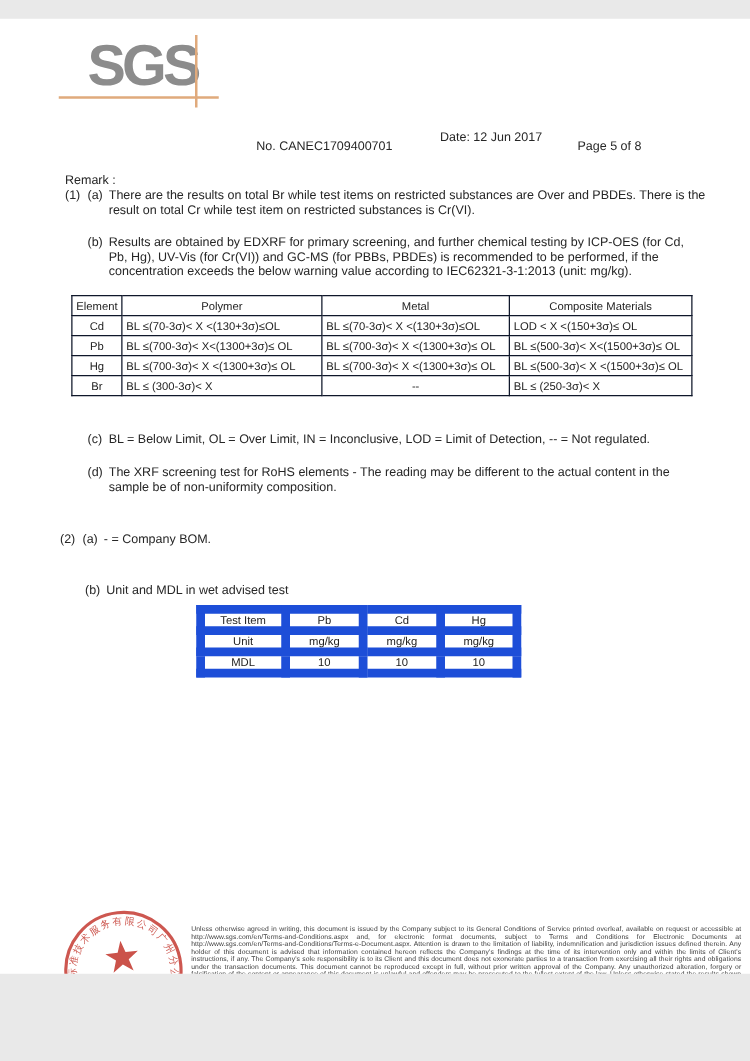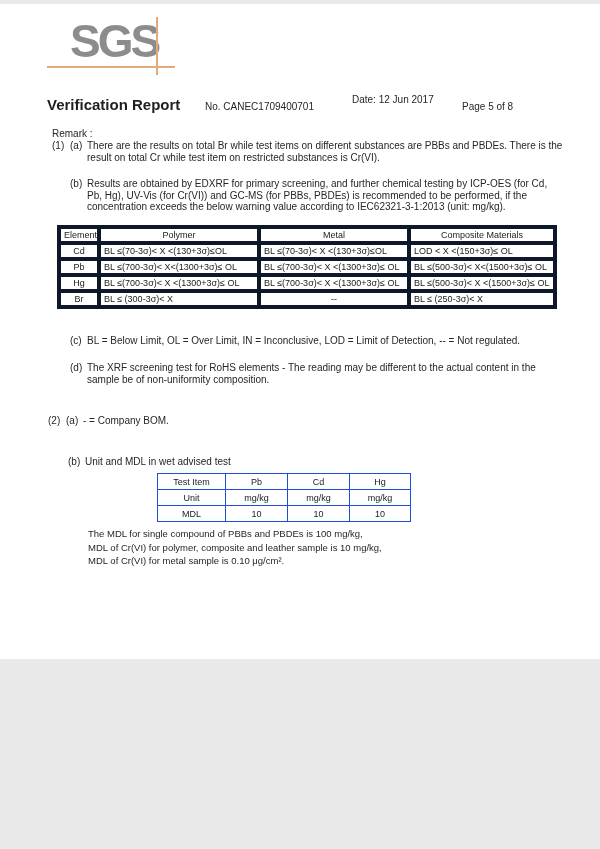--- a/index.html
+++ b/index.html
@@ -1,19 +1,19 @@
 <!DOCTYPE html>
 <html><head>
 <meta charset="utf-8">
 <style>
   * { margin:0; padding:0; box-sizing:border-box; }
   html,body { background:#e9e9e9; }
   body { font-family:"Liberation Sans", sans-serif; color:#2d2d2d; }
   #page {
-    position:relative; width:600px; height:655px; margin:4px auto;
+    position:relative; width:600px; height:764px; margin:15px auto;
     background:#ffffff; overflow:hidden;
   }
 
   
   .logo-text {
     position:absolute; left:70px; top:10px;
     font-size:46px; font-weight:800; letter-spacing:-3px; color:#8c8c8c;
   }
   .logo-hline { position:absolute; left:47px; top:62px; width:128px; height:2px; background:#e0aa7c; }
   .logo-vline { position:absolute; left:156px; top:13px; width:2px; height:58px; background:#e0aa7c; }
@@ -38,35 +38,35 @@
   .row-2a { left:48px; top:411px; width:520px; }
   .row-2b { left:68px; top:452px; width:500px; }
 
   
   .warn-table {
     position:absolute; left:57px; top:221px; width:496px;
     border-collapse:collapse; table-layout:fixed;
     font-size:9px; color:#222;
   }
   .warn-table th, .warn-table td {
-    border:4px solid #0f172a; height:16px; padding:0 3px;
+    border:1px solid #0f172a; height:16px; padding:0 3px;
     font-weight:normal; white-space:nowrap; overflow:hidden;
   }
   .warn-table th { text-align:center; }
   .warn-table td.el { text-align:center; }
   .warn-table td.c { text-align:center; }
 
   
   .mdl-table {
     position:absolute; left:157px; top:469px; width:253px;
     border-collapse:collapse; table-layout:fixed;
     font-size:9px; color:#222;
   }
   .mdl-table td {
-    border:1px solid #1d4ed8; height:16px; text-align:center; padding:0 2px;
+    border:7px solid #1d4ed8; height:16px; text-align:center; padding:0 2px;
   }
 
   .mdl-notes { position:absolute; left:88px; top:523px; font-size:9.5px; line-height:13.5px; color:#262626; }
 
   
   .stamp-wrap { position:absolute; left:50px; top:712px; transform:rotate(-6deg); }
   .company-lines {
     position:absolute; left:39px; top:789px; width:150px;
     font-size:5.6px; line-height:7px; color:#979797; transform:rotate(-3deg);
   }
@@ -93,31 +93,30 @@
 </style>
 </head>
 <body>
 
 <div id="page">
 
   <div class="logo-text">SGS</div>
   <div class="logo-hline"></div>
   <div class="logo-vline"></div>
 
-  <div class="report-title">Verification Report</div>
   <div class="hdr-no body-text">No. CANEC1709400701</div>
   <div class="hdr-date body-text">Date: 12 Jun 2017</div>
   <div class="hdr-page body-text">Page 5 of 8</div>
 
   <div class="remark-label body-text">Remark :</div>
 
   <div class="hang body-text row-1a">
     <span class="num">(1)</span>
     <span class="sub">(a)</span>
-    <div class="txt">There are the results on total Br while test items on different substances are PBBs and PBDEs. There is the result on total Cr while test item on restricted substances is Cr(VI).</div>
+    <div class="txt">There are the results on total Br while test items on restricted substances are Over and PBDEs. There is the result on total Cr while test item on restricted substances is Cr(VI).</div>
   </div>
 
   <div class="hang body-text row-1b">
     <span class="sub">(b)</span>
     <div class="txt">Results are obtained by EDXRF for primary screening, and further chemical testing by ICP-OES (for Cd, Pb, Hg), UV-Vis (for Cr(VI)) and GC-MS (for PBBs, PBDEs) is recommended to be performed, if the concentration exceeds the below warning value according to IEC62321-3-1:2013 (unit: mg/kg).</div>
   </div>
 
   <table class="warn-table">
     <colgroup>
         <col style="width:40px">
@@ -204,25 +203,20 @@
     </tr>
     <tr>
       <td>MDL</td>
       <td>10</td>
       <td>10</td>
       <td>10</td>
     </tr>
   </tbody>
     </table>
 
-  <div class="mdl-notes">
-    <div>The MDL for single compound of PBBs and PBDEs is 100 mg/kg,</div>
-    <div>MDL of Cr(VI) for polymer, composite and leather sample is 10 mg/kg,</div>
-    <div>MDL of Cr(VI) for metal sample is 0.10 μg/cm².</div>
-  </div>
 
   <div class="stamp-wrap">
     <svg width="98" height="98" viewBox="0 0 100 100">
       <circle cx="50" cy="50" r="47" fill="none" stroke="#c43a31" stroke-width="2.6" opacity="0.85"></circle>
       <path id="stamp-arc" d="M 13 64 A 39 39 0 1 1 87 64" fill="none"></path>
       <text font-size="8" fill="#c43a31" opacity="0.85" letter-spacing="1.5" font-family="'DejaVu Sans', sans-serif">
         <textPath href="#stamp-arc" startOffset="50%" text-anchor="middle">通标标准技术服务有限公司广州分公司</textPath>
       </text>
       <polygon opacity="0.88" fill="#c43a31" points="50,26 53.23,35.55 63.31,35.67 55.23,41.70 58.23,51.33 50,45.5 41.77,51.33 44.77,41.70 36.69,35.67 46.77,35.55"></polygon>
       <text x="50" y="63" text-anchor="middle" font-size="8.4" fill="#c43a31" opacity="0.9" font-family="'DejaVu Sans', sans-serif">检验检测专用章</text>

